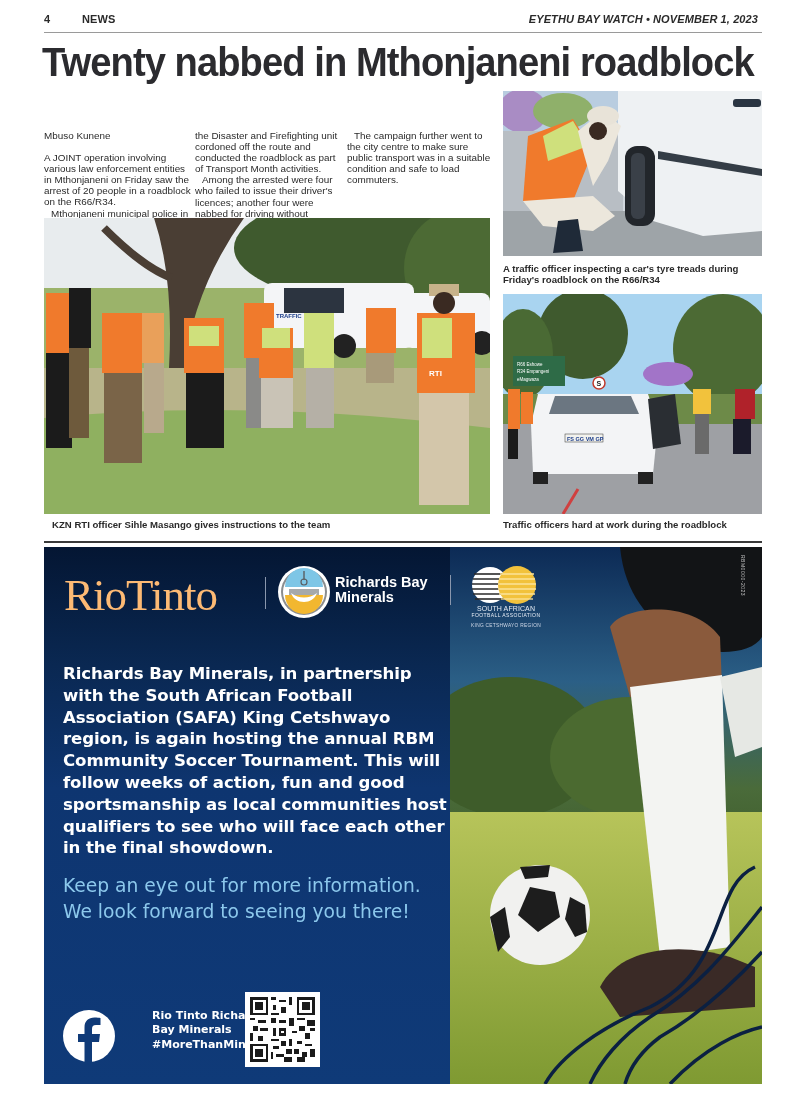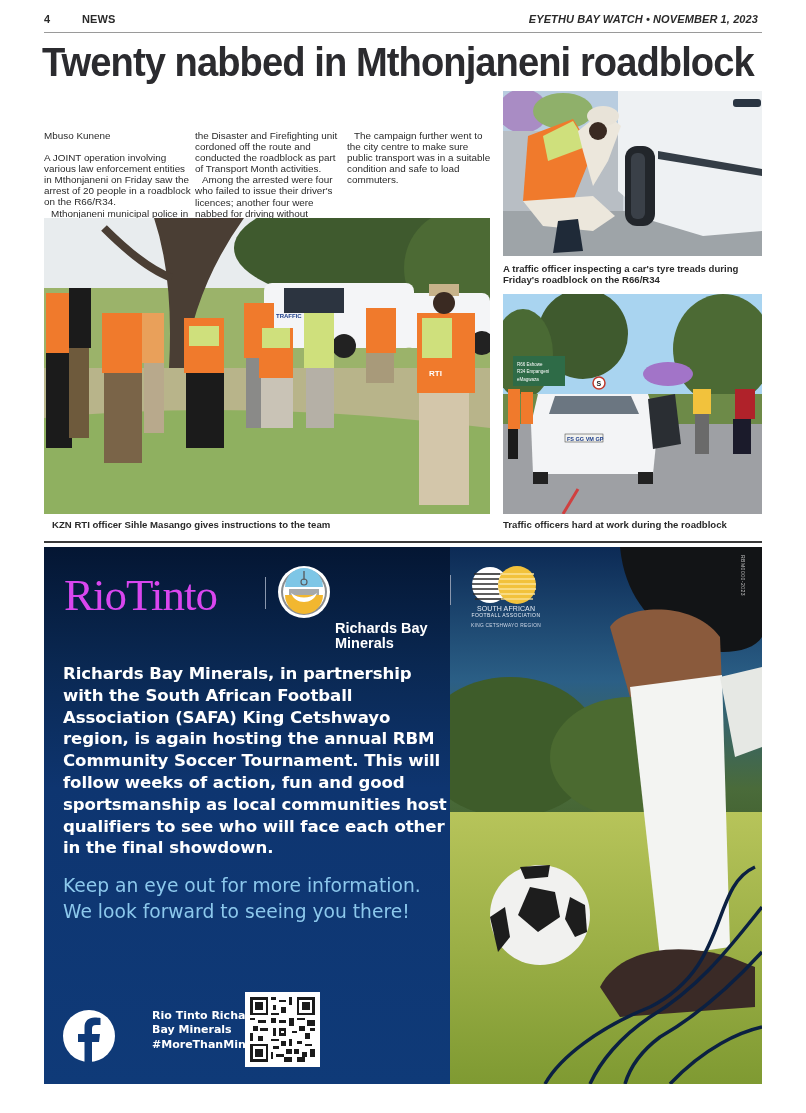--- a/index.html
+++ b/index.html
@@ -38,24 +38,24 @@
   .cap-car { left: 503px; top: 519px; }
 
   .section-rule { position: absolute; left: 44px; top: 541px; width: 718px; height: 2px; background: #3a3a3a; }
 
   
   .ad { position: absolute; left: 44px; top: 547px; width: 718px; height: 537px; overflow: hidden; background: #0f2f66; }
   .ad-left { position: absolute; left: 0; top: 0; width: 406px; height: 537px; background: linear-gradient(180deg, #041633 0%, #0a2852 22%, #0e3570 45%, #0f3a78 100%); }
   .ad-right { position: absolute; left: 406px; top: 0; width: 312px; height: 537px; }
   .ad-right svg { display: block; width: 100%; height: 100%; }
 
-  .rt-logo { position: absolute; left: 20px; top: 22px; font-family: "Liberation Serif", serif; font-size: 45px; color: #d946ef; letter-spacing: -1px; }
+  .rt-logo { position: absolute; left: 20px; top: 22px; font-family: "Liberation Serif", serif; font-size: 45px; color: #fdba74; letter-spacing: -1px; }
   .logo-divider { position: absolute; left: 221px; top: 30px; width: 1px; height: 32px; background: #8a97ad; }
   .rbm-emblem { position: absolute; left: 233px; top: 18px; width: 54px; height: 54px; }
-  .rbm-name { position: absolute; left: 291px; top: 28px; font-size: 14.5px; font-weight: bold; line-height: 15px; color: #ffffff; margin-top: 46px; }
+  .rbm-name { position: absolute; left: 291px; top: 28px; font-size: 14.5px; font-weight: bold; line-height: 15px; color: #ffffff; }
   .ad-divider2 { position: absolute; left: 406px; top: 28px; width: 1px; height: 30px; background: #8a97ad; }
 
   .safa-logo { position: absolute; left: 426px; top: 17px; width: 70px; height: 42px; }
   .safa-t1 { position: absolute; left: 424px; top: 58px; width: 76px; text-align: center; font-size: 7px; color: #e6ecf5; letter-spacing: 0.1px; }
   .safa-t2 { position: absolute; left: 421px; top: 65px; width: 82px; text-align: center; font-size: 5px; color: #e6ecf5; letter-spacing: 0.4px; }
   .safa-t3 { position: absolute; left: 421px; top: 76px; width: 82px; text-align: center; font-size: 4.8px; color: #d0d9e8; letter-spacing: 0.3px; }
   .ad-code { position: absolute; left: 696px; top: 8px; font-size: 5px; color: #c0c0c0; writing-mode: vertical-rl; letter-spacing: 0.5px; }
 
   .ad-body { position: absolute; left: 19px; top: 116px; width: 385px; font-family: "DejaVu Sans", sans-serif; font-weight: bold; font-size: 16.6px; line-height: 21.8px; color: #ffffff; letter-spacing: -0.1px; }
   .ad-cta { position: absolute; left: 19px; top: 326px; width: 370px; font-family: "DejaVu Sans", sans-serif; font-size: 18.7px; line-height: 26px; color: #8cc8ec; }

